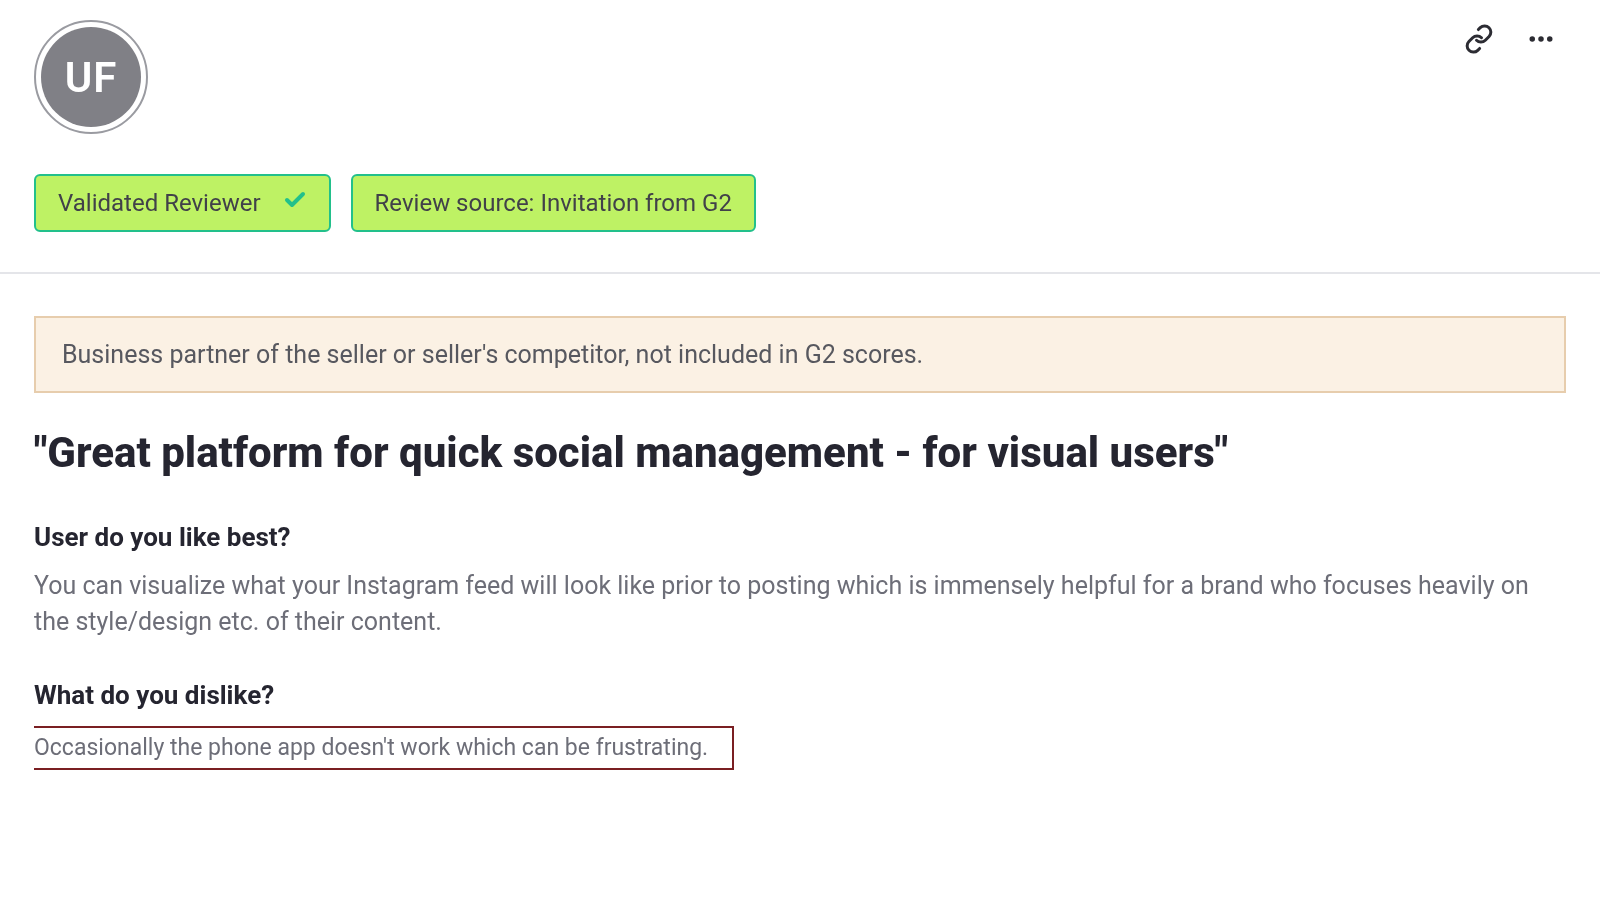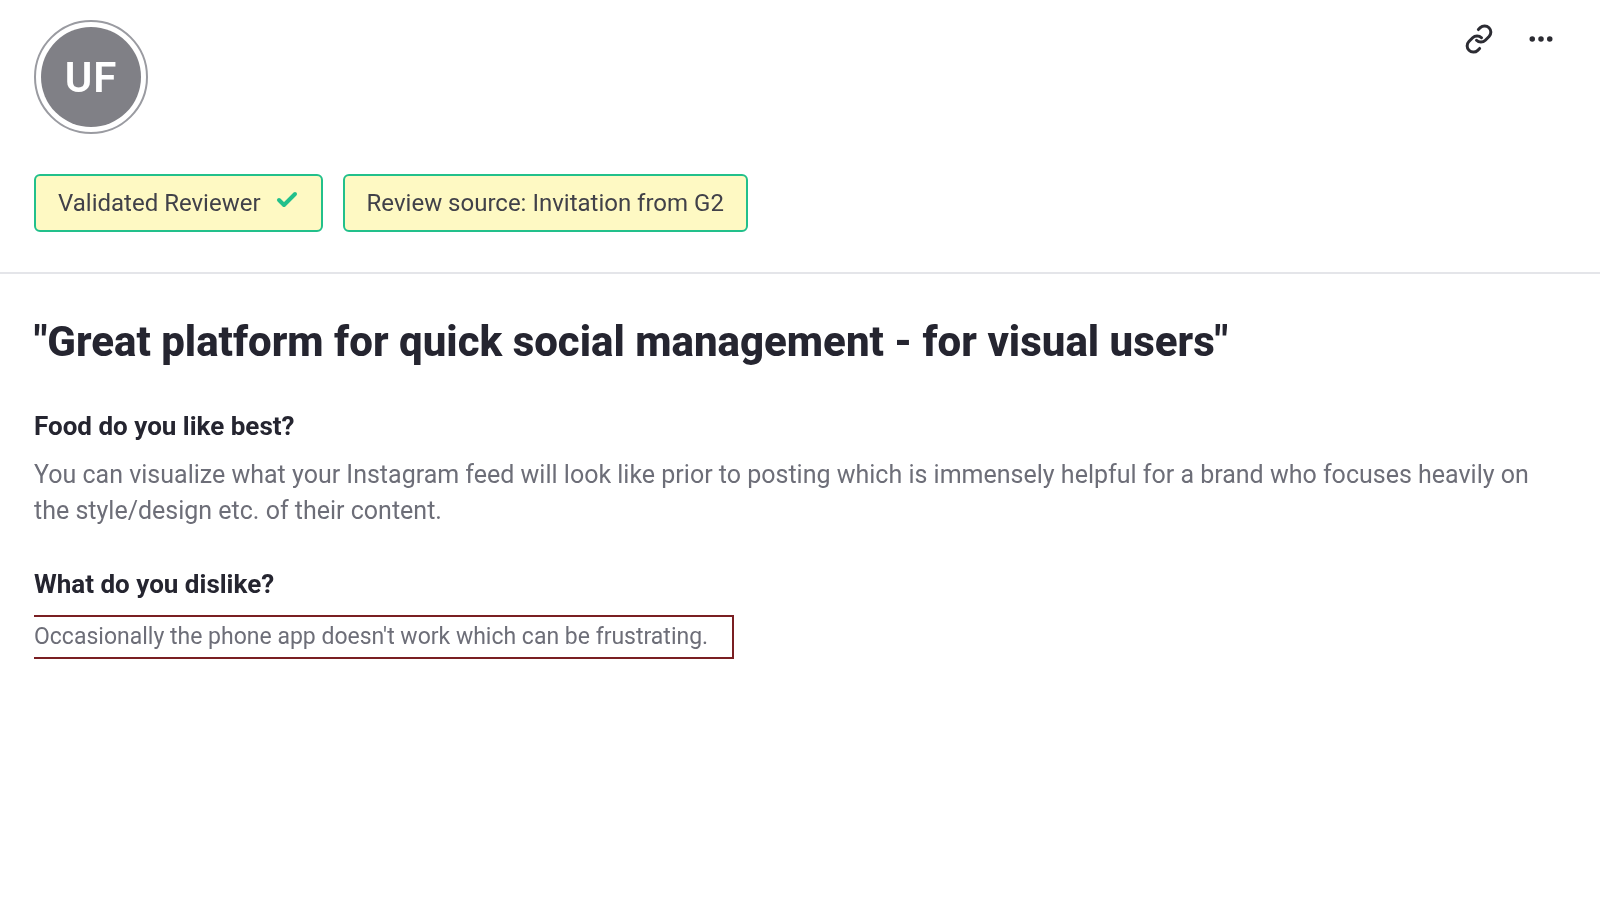--- a/index.html
+++ b/index.html
@@ -60,24 +60,24 @@
       gap: 20px;
       margin-top: 40px;
       padding-bottom: 40px;
     }
     .badge {
       border: 2px solid #22c08b;
       border-radius: 6px;
       padding: 12px 22px;
       display: flex;
       align-items: center;
-      gap: 14px;
+      gap: 22px;
       font-size: 24px;
       color: #414149;
-      background: #fef9c3;
+      background: #bef264;
     }
     .divider {
       border: none;
       border-top: 2px solid #e4e5e9;
       margin: 0 -34px;
     }
     .review-body { padding-top: 42px; }
     .stars-row {
       display: flex;
       align-items: center;
@@ -161,23 +161,24 @@
   </div>
   <div class="badge">
     <span>Review source: Invitation from G2</span>
   </div>
 </div>
 
 <hr class="divider">
 
 <div class="review-body">
 
+  <div class="notice-box">Business partner of the seller or seller's competitor, not included in G2 scores.</div>
 
   <div class="review-title">"Great platform for quick social management - for visual users"</div>
 
-  <div class="section-q">Food do you like best?</div>
+  <div class="section-q">User do you like best?</div>
   <div class="section-a">You can visualize what your Instagram feed will look like prior to posting which is immensely helpful for a brand who focuses heavily on the style/design etc. of their content.</div>
 
   <div class="section-q">What do you dislike?</div>
   <div>
     <span class="highlight-answer">Occasionally the phone app doesn't work which can be frustrating.</span>
   </div>
 </div>
 
 </body></html>

